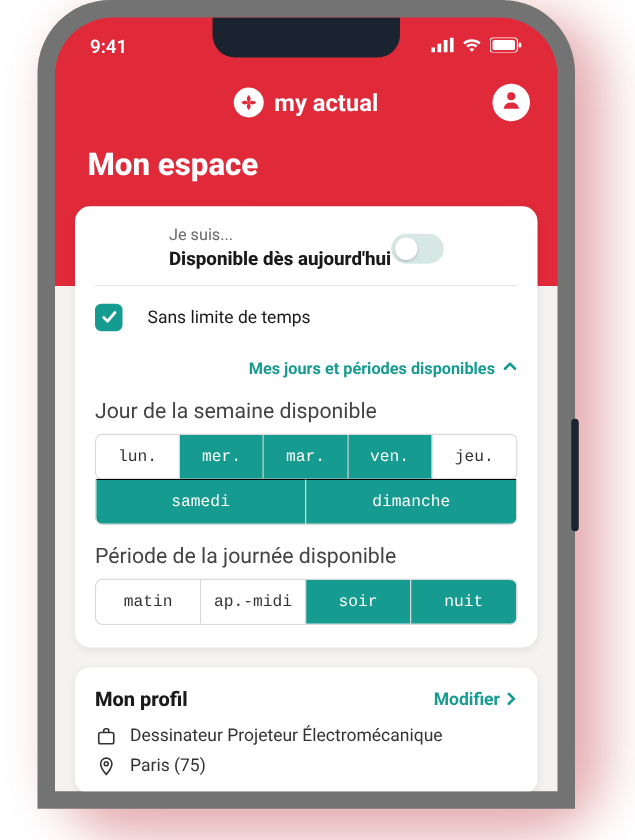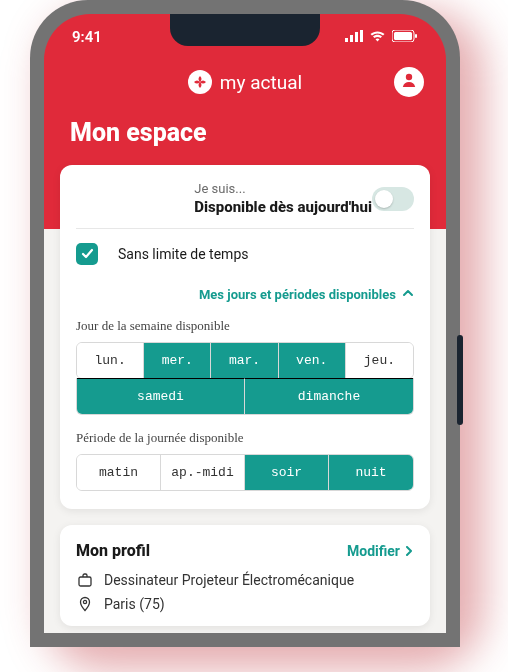--- a/index.html
+++ b/index.html
@@ -6,37 +6,37 @@
   html, body { width: 508px; height: 672px; background: #fff; font-family: -apple-system, BlinkMacSystemFont, "Segoe UI", Roboto, sans-serif; overflow: hidden; }
   .stage { position: relative; width: 508px; height: 672px; }
   .shadow { position: absolute; left: 44px; top: 10px; width: 440px; height: 660px; background: rgba(180,20,30,0.35); border-radius: 60px; filter: blur(20px); }
   .phone { position: absolute; left: 30px; top: 0; width: 430px; height: 647px; background: #737373; border-radius: 58px 58px 0 0; padding: 14px; }
   .screen { position: relative; width: 100%; height: 100%; border-radius: 46px 46px 0 0; overflow: hidden; background: linear-gradient(#e02a3a 0 215px, #f4f3f1 215px); }
   .notch { position: absolute; top: 0; left: 50%; transform: translateX(-50%); width: 150px; height: 32px; background: #1a2430; border-radius: 0 0 18px 18px; z-index: 5; }
   .side-button { position: absolute; right: -3px; top: 335px; width: 6px; height: 90px; background: #1a2430; border-radius: 3px; }
   .statusbar { display: flex; justify-content: space-between; align-items: center; padding: 14px 28px 0; color: #fff; font-size: 15px; font-weight: 600; }
   .status-right { display: flex; gap: 6px; align-items: center; }
   .appheader { display: flex; align-items: center; justify-content: center; position: relative; padding: 24px 20px 10px; }
-  .logo-wrap { display: flex; align-items: center; gap: 8px; color: #fff; font-weight: 400; font-size: 19px; }
+  .logo-wrap { display: flex; align-items: center; gap: 8px; color: #fff; font-weight: 700; font-size: 19px; }
   .logo-badge { width: 24px; height: 24px; border-radius: 50%; background: #fff; display: flex; align-items: center; justify-content: center; }
   .profile-btn { position: absolute; right: 22px; width: 30px; height: 30px; border-radius: 50%; background: #fff; display: flex; align-items: center; justify-content: center; }
   .page-title { color: #fff; font-size: 25px; font-weight: 800; padding: 14px 26px 18px; }
   .cards { padding: 0 16px; display: flex; flex-direction: column; gap: 16px; }
   .card { background: #fff; border-radius: 12px; box-shadow: 0 2px 8px rgba(0,0,0,0.08); padding: 16px 16px 18px; }
-  .avail-top { display: flex; justify-content: flex-end; align-items: center; padding-bottom: 12px; }
+  .avail-top { display: flex; justify-content: center; align-items: center; padding-bottom: 12px; }
   .avail-lbl { color: #6b6b6b; font-size: 13px; margin-bottom: 2px; }
   .avail-val { font-weight: 800; font-size: 15px; color: #1a1a1a; }
   .toggle { width: 42px; height: 24px; border-radius: 12px; background: #d7e7e3; position: relative; flex-shrink: 0; }
   .toggle .knob { position: absolute; width: 18px; height: 18px; border-radius: 50%; background: #fff; top: 3px; left: 3px; box-shadow: 0 1px 2px rgba(0,0,0,0.2);}
   .divider { border-top: 1px solid #e7e7e7; }
   .checkrow { display: flex; align-items: center; gap: 20px; padding-top: 14px; }
   .checkbox { width: 22px; height: 22px; border-radius: 5px; background: #159b8f; display: flex; align-items: center; justify-content: center; }
   .checklabel { font-size: 14px; color: #1a1a1a; }
   .accordion-hdr { display: flex; justify-content: flex-end; align-items: flex-end; gap: 6px; padding: 22px 0 8px; color: #159b8f; font-weight: 700; font-size: 13px; }
-  .section-label { font-size: 13px; color: #444; margin: 8px 0 8px; font-family: Liberation Serif, serif; }
+  .section-label { font-size: 17px; color: #444; margin: 8px 0 8px; }
   .daygrid { display: grid; grid-template-columns: repeat(5, 1fr); border: 1px solid #d8d8d8; border-radius: 6px; overflow: hidden; }
   .daycell { padding: 10px 0; text-align: center; font-size: 13px; border-right: 1px solid #d8d8d8; background: #fff; color: #333; font-family: Liberation Mono, monospace; }
   .daycell:last-child { border-right: none; }
   .daycell.on { background: #159b8f; color: #fff; }
   .daygrid2 { display: grid; grid-template-columns: 1fr 1fr; border: 1px solid #d8d8d8; border-top: none; border-radius: 0 0 6px 6px; overflow: hidden; position: relative; top: -1px; }
   .daygrid2 .daycell { border-top: 1px solid #000000; }
   .periodgrid { display: grid; grid-template-columns: repeat(4, 1fr); border: 1px solid #d8d8d8; border-radius: 6px; overflow: hidden; }
   .periodgrid .daycell { border-right: 1px solid #d8d8d8; }
   .periodgrid .daycell:last-child { border-right: none; }
   .card2 { background: #fff; border-radius: 12px; box-shadow: 0 2px 8px rgba(0,0,0,0.08); padding: 16px 16px 6px; text-align: right; }

